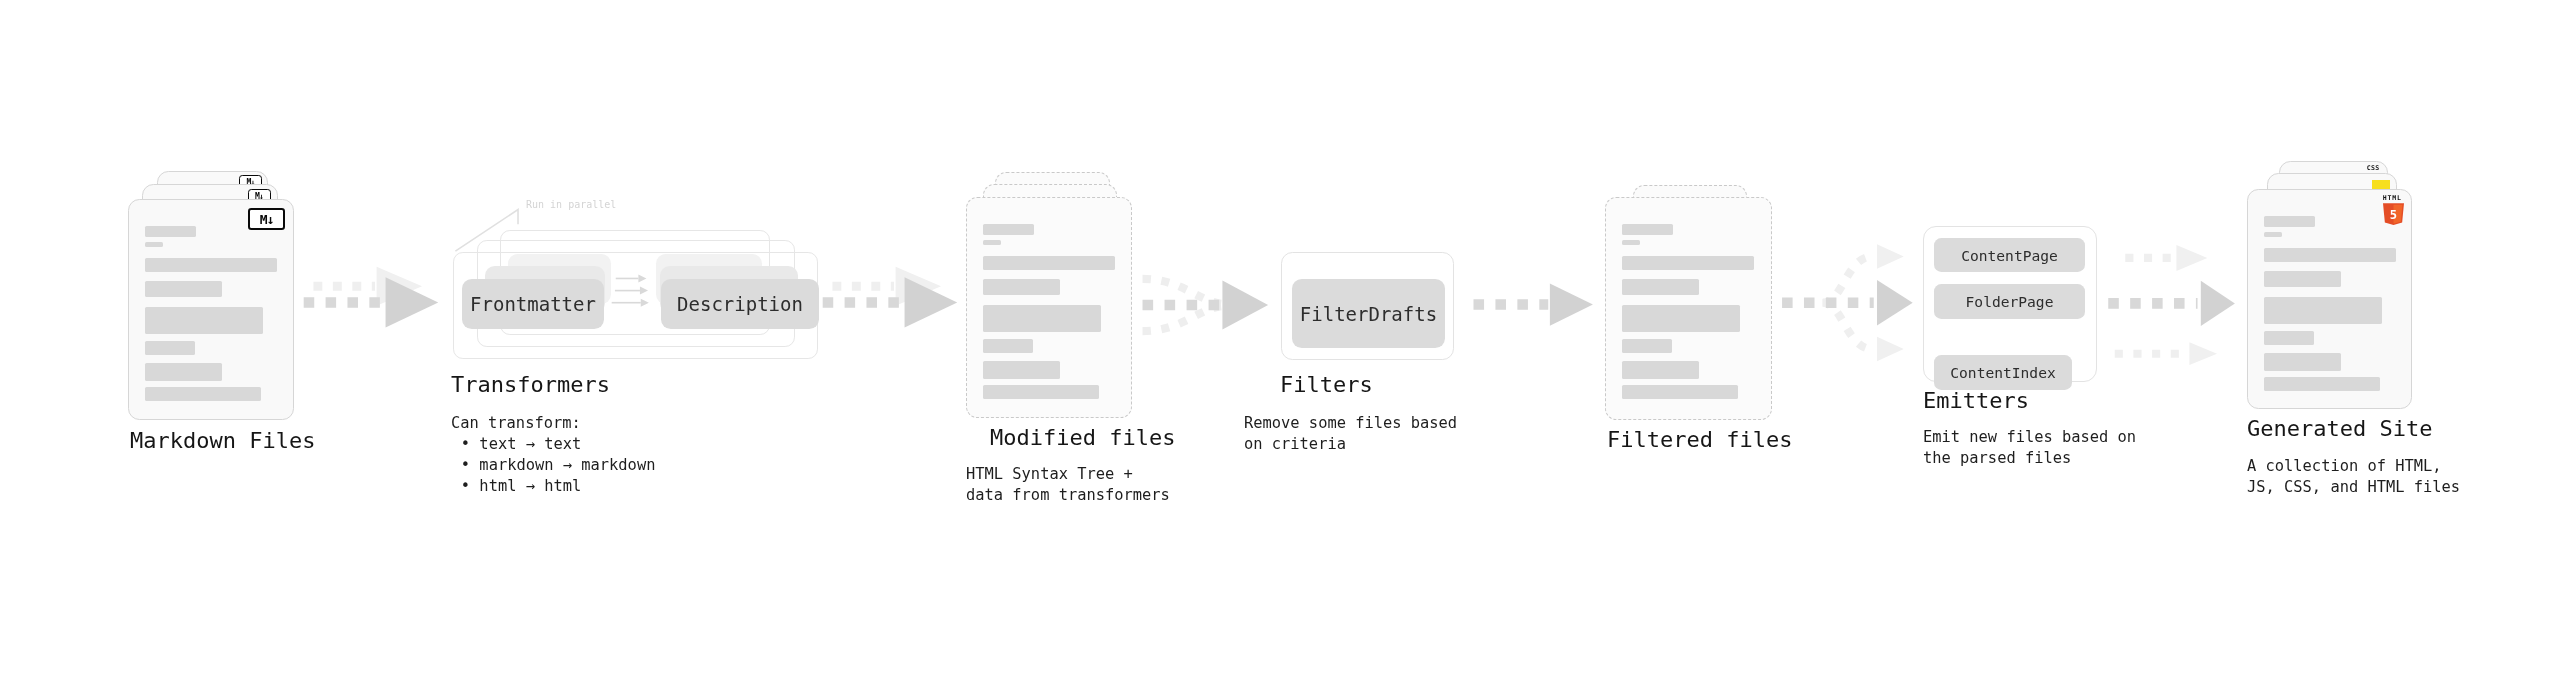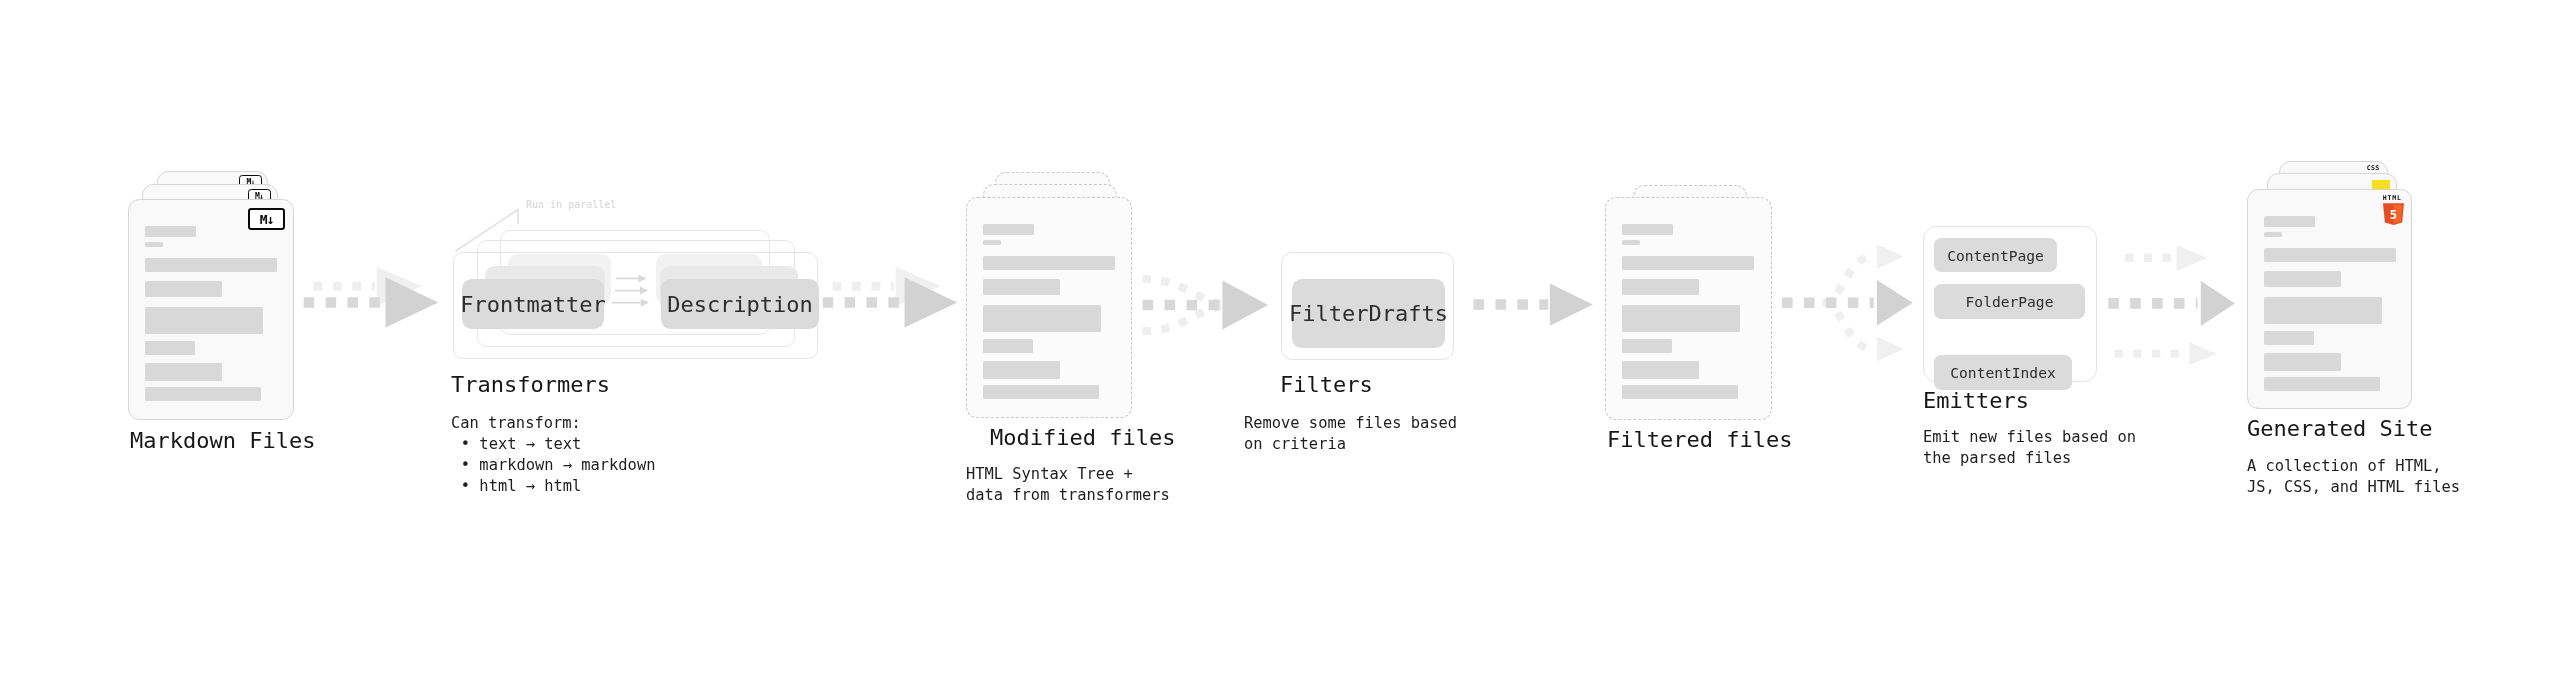--- a/index.html
+++ b/index.html
@@ -14,21 +14,21 @@
   
   .md-icon{position:absolute;background:#ffffff;border:2.4px solid #0a0a0a;border-radius:3.3px;
     color:#0a0a0a;font-weight:bold;display:flex;align-items:center;justify-content:center;}
   .md-icon.big{width:32.5px;height:18px;font-size:13px;letter-spacing:-0.8px;}
   .md-icon.small{width:21px;height:12.2px;font-size:8.1px;border-width:1.6px;letter-spacing:-0.8px;}
   
   .outline{position:absolute;border:1.6px solid #e6e6e6;border-radius:9.8px;box-sizing:border-box;background:transparent;}
   .panel{position:absolute;border:1.6px solid #e3e3e3;border-radius:11.4px;box-sizing:border-box;background:#ffffff;}
   
   .pill{position:absolute;background:#dbdbdb;border-radius:9.8px;display:flex;align-items:center;justify-content:center;
-    color:#2d2d2d;font-size:22px;box-sizing:border-box;}
+    color:#2d2d2d;font-size:19px;box-sizing:border-box;}
   .pill.ghost1{background:#e9e9e9;}
   .pill.ghost2{background:#f2f2f2;}
   .pill.sm{border-radius:7.3px;font-size:14.6px;}
   
   .h1{position:absolute;font-size:22px;color:#161616;white-space:nowrap;}
   .body-text{position:absolute;font-size:15.4px;line-height:21px;color:#1e1e1e;white-space:nowrap;}
   .callout-text{position:absolute;font-size:10px;color:#d4d4d4;white-space:nowrap;}
   .bullet-line{display:block;}
   
   .css-icon{position:absolute;width:18px;text-align:center;}
@@ -176,21 +176,21 @@
     <path d="M 55,72 C 80,72 84,16 116,15" fill="none" stroke="#efefef" stroke-width="10" stroke-dasharray="10 13"></path>
     <polygon points="122,0 155,15 122,30" fill="#f0f0f0"></polygon>
     <path d="M 55,72 C 80,72 84,128 116,129" fill="none" stroke="#efefef" stroke-width="10" stroke-dasharray="10 13"></path>
     <polygon points="122,114 155,129 122,144" fill="#f0f0f0"></polygon>
     <line x1="5" y1="72" x2="118" y2="72" stroke="#d8d8d8" stroke-width="13" stroke-dasharray="13 14"></line>
     <polygon points="122,44 166,72 122,100" fill="#d2d2d2"></polygon>
   </svg>
 
   <div>
     <div class="panel" style="left:1923px;top:226px;width:174px;height:156px;border-radius:13px;"></div>
-    <div class="pill sm" style="left:1934px;top:238px;width:123px;height:34px;">ContentPage</div>
+    <div class="pill sm" style="left:1934px;top:238px;width:151px;height:34px;">ContentPage</div>
     <div class="pill sm" style="left:1934px;top:284px;width:151px;height:35px;">FolderPage</div>
     <div class="pill sm" style="left:1934px;top:331px;width:138px;height:35px;margin-top:24px;">ContentIndex</div>
     <div class="h1" style="left:1923px;top:388px;">Emitters</div>
     <div class="body-text" style="left:1923px;top:427px;">
       <span class="bullet-line">Emit new files based on</span>
       <span class="bullet-line">the parsed files</span>
     </div>
   </div>
 
   <svg style="left:2105px;top:240px;" width="138" height="130" viewBox="0 0 170 160">

